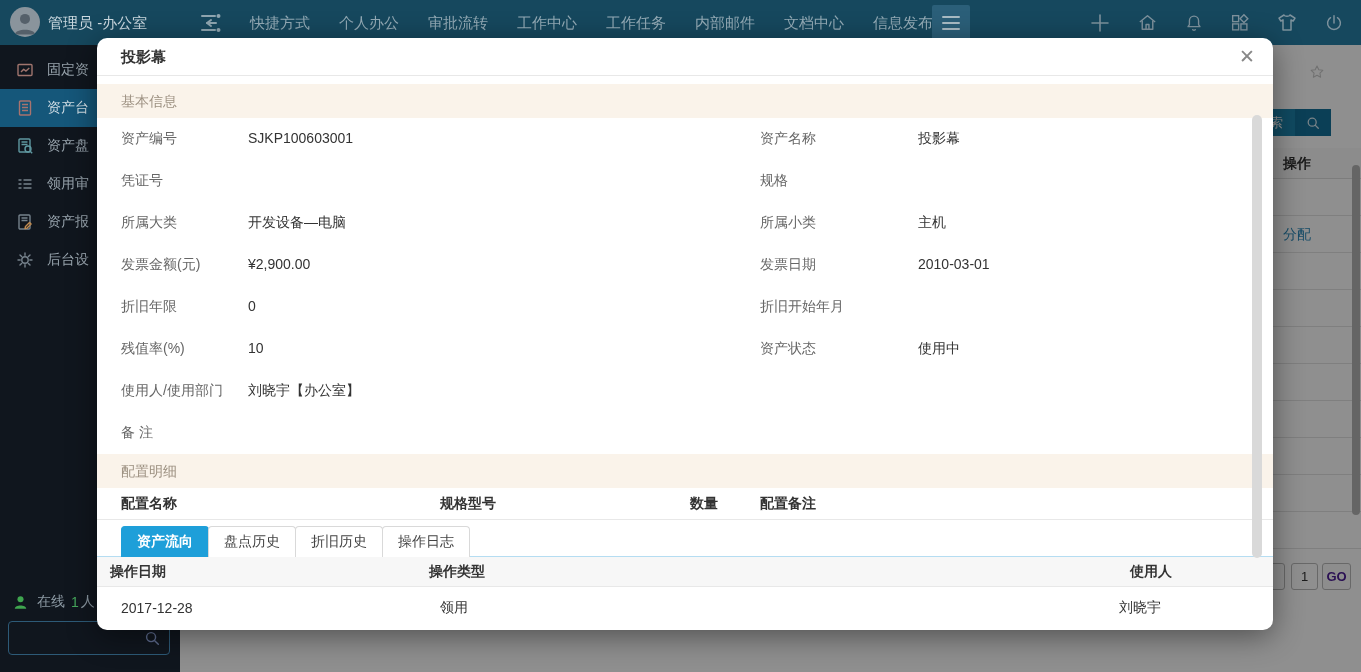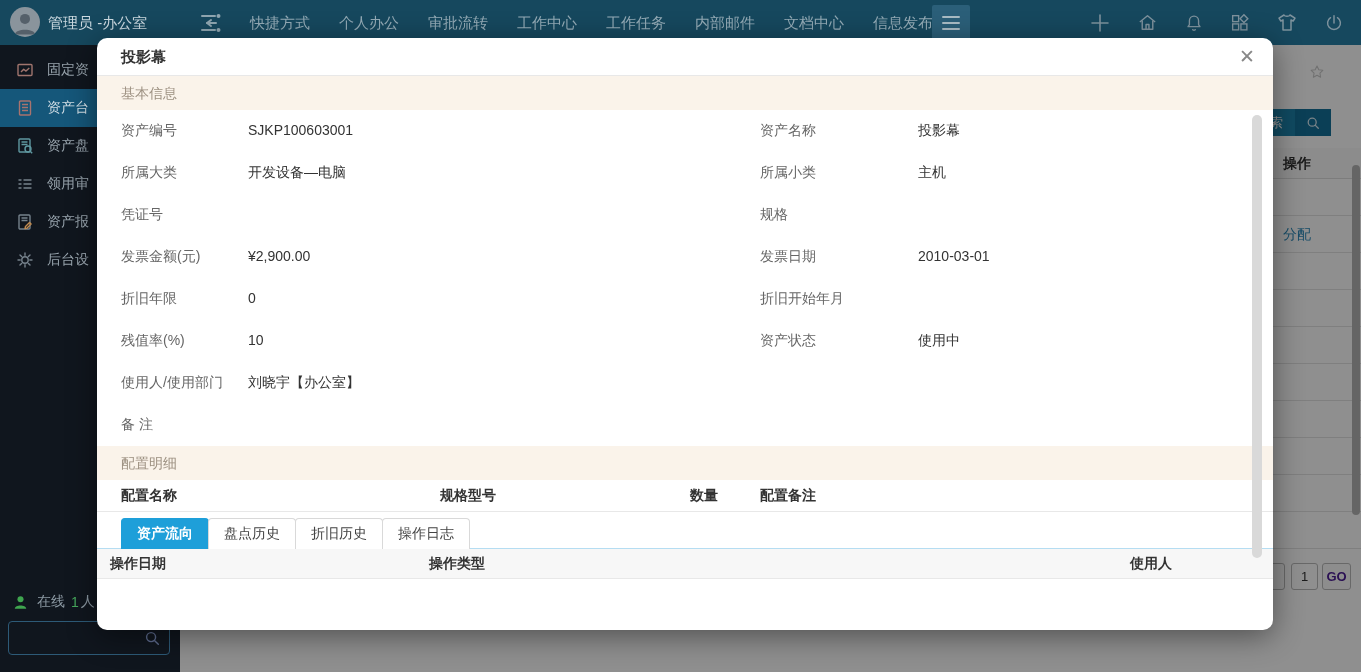--- a/index.html
+++ b/index.html
@@ -62,21 +62,21 @@
     background:rgba(0,0,0,0.44); z-index:2; }
 
   
   #modal { position:absolute; left:97px; top:38px; width:1176px; height:592px; background:#fff;
     border-radius:10px; box-shadow:0 6px 30px rgba(0,0,0,0.45); z-index:10; overflow:hidden; }
   #modal-title-row { height:38px; border-bottom:1px solid #e8e8e8; position:relative; }
   #modal-title { line-height:38px; padding-left:24px; font-size:15px; font-weight:bold; color:#333; }
   #modal-close { position:absolute; right:18px; top:0; line-height:38px; font-size:19px; color:#888; cursor:pointer; }
   .section-bar { height:34px; background:#faf3ea; color:#9c9081; font-size:14px;
     line-height:34px; padding-left:24px; }
-  #basic-section-bar { }
+  #basic-section-bar { margin-top:8px; }
   .f-row { height:42px; display:flex; align-items:center; padding:8px 24px; font-size:14px; }
   .f-col-l { width:639px; display:flex; }
   .f-col-r { flex:1; display:flex; }
   .f-lbl { color:#666; }
   .f-col-l .f-lbl { width:127px; flex:none; }
   .f-col-r .f-lbl { width:158px; flex:none; }
   .f-val { color:#333; }
   #config-head { height:32px; display:flex; align-items:center; padding:0 24px; font-size:14px;
     font-weight:bold; color:#333; border-bottom:1px solid #e8e8e8; }
   #config-head .c1 { width:319px; } #config-head .c2 { width:250px; }
@@ -289,36 +289,36 @@
         <span class="f-lbl">资产编号</span>
         <span class="f-val">SJKP100603001</span>
       </div>
     <div class="f-col-r">
         <span class="f-lbl">资产名称</span>
         <span class="f-val">投影幕</span>
       </div>
   </div>
   <div class="f-row">
     <div class="f-col-l">
+        <span class="f-lbl">凭证号</span>
+        <span class="f-val"></span>
+      </div>
+    <div class="f-col-r">
+        <span class="f-lbl">规格</span>
+        <span class="f-val"></span>
+      </div>
+  </div>
+  <div class="f-row">
+    <div class="f-col-l">
         <span class="f-lbl">所属大类</span>
         <span class="f-val">开发设备—电脑</span>
       </div>
     <div class="f-col-r">
         <span class="f-lbl">所属小类</span>
         <span class="f-val">主机</span>
-      </div>
-  </div>
-  <div class="f-row">
-    <div class="f-col-l">
-        <span class="f-lbl">凭证号</span>
-        <span class="f-val"></span>
-      </div>
-    <div class="f-col-r">
-        <span class="f-lbl">规格</span>
-        <span class="f-val"></span>
       </div>
   </div>
   <div class="f-row">
     <div class="f-col-l">
         <span class="f-lbl">发票金额(元)</span>
         <span class="f-val">¥2,900.00</span>
       </div>
     <div class="f-col-r">
         <span class="f-lbl">发票日期</span>
         <span class="f-val">2010-03-01</span>
@@ -372,15 +372,20 @@
     <div class="tab">盘点历史</div>
     <div class="tab">折旧历史</div>
     <div class="tab">操作日志</div>
   </div>
 
   <div class="hist-head">
     <span class="h1">操作日期</span>
     <span class="h2">操作类型</span>
     <span class="h3">使用人</span>
   </div>
+  <div class="hist-row">
+    <span class="h1">2017-12-28</span>
+    <span class="h2">领用</span>
+    <span class="h3">刘晓宇</span>
+  </div>
 
   <div id="modal-scroll-thumb"></div>
 </div>
 
 </body></html>

